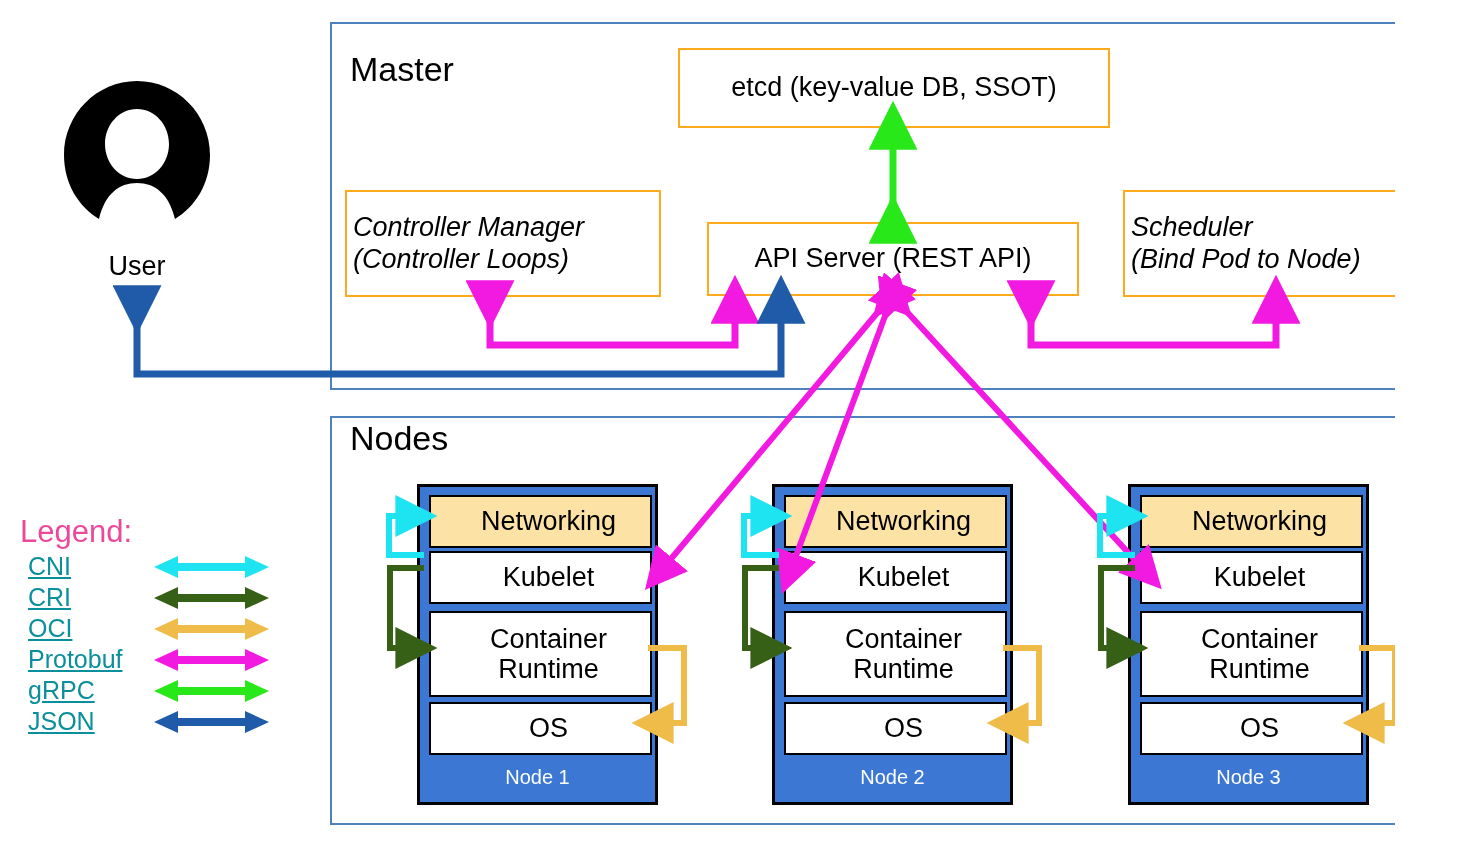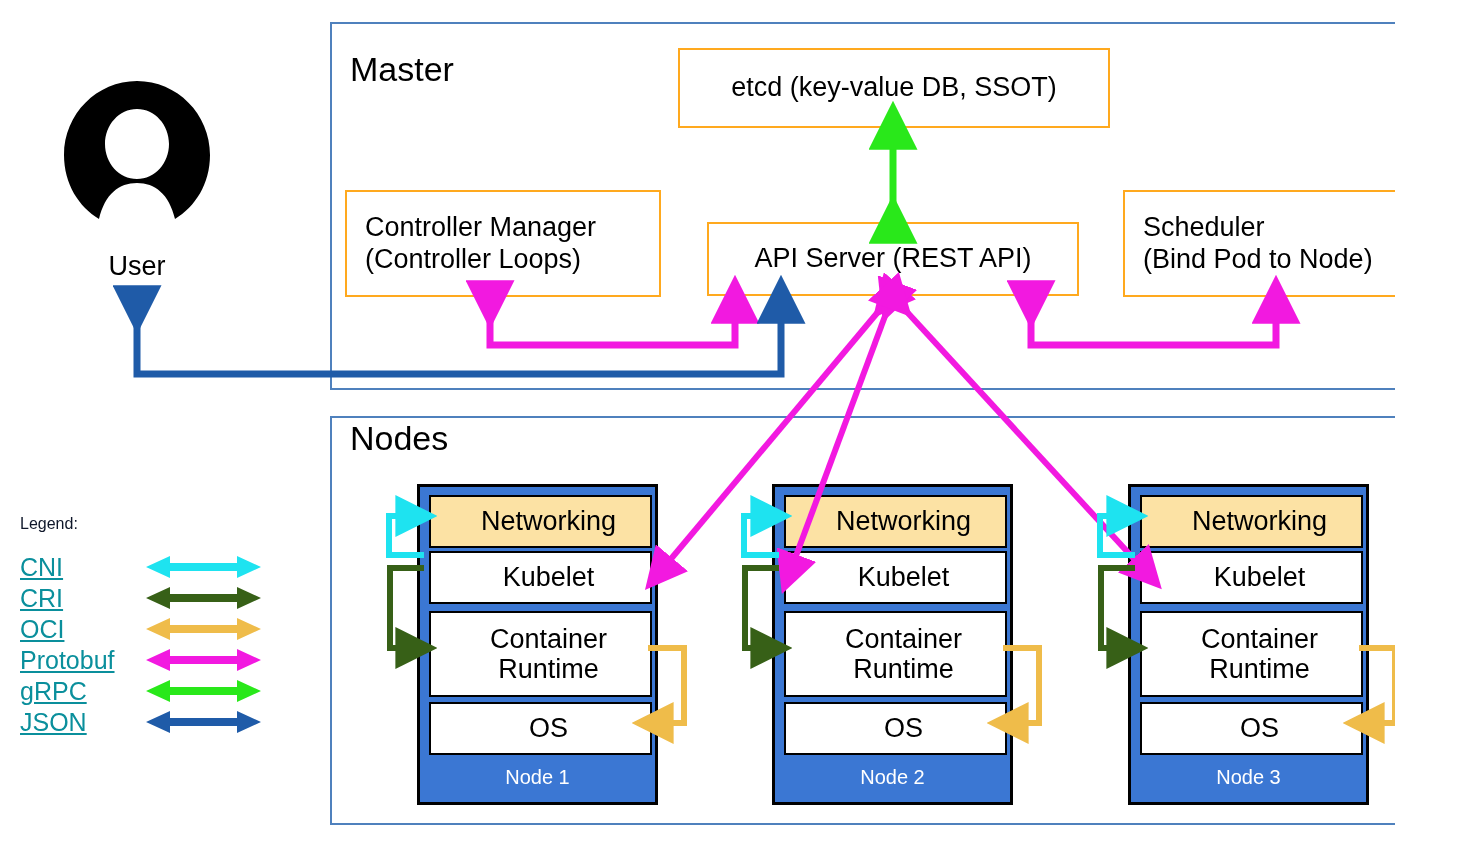--- a/index.html
+++ b/index.html
@@ -56,21 +56,22 @@
   }
   .mbox .mbox-label {
     color: #000000;
     font-size: 27px;
     line-height: 1.18;
     text-align: center;
     white-space: pre-line;
   }
   .mbox.left-align {
     justify-content: flex-start;
-    padding-left: 18px;
+    padding-left: 6px;
+    font-style: italic;
   }
   .mbox.left-align .mbox-label { text-align: left; }
 
   
   #user-icon-wrap {
     position: absolute;
     left: 62px;
     top: 79px;
     width: 150px;
     height: 148px;
@@ -125,30 +126,31 @@
   }
 
   
   #legend {
     position: absolute;
     left: 20px;
     top: 516px;
     z-index: 4;
   }
   #legend-title {
-    font-size: 16px;
-    color: #0f172a;
+    font-size: 31px;
+    color: #ec4899;
     line-height: 1;
-    margin-bottom: 17px;
+    margin-bottom: 7px;
     white-space: nowrap;
   }
   .legend-row {
     display: flex;
-    align-items: flex-end;
+    align-items: flex-start;
     height: 31px;
+    margin-left: 8px;
   }
   .legend-name {
     width: 126px;
     font-size: 25px;
     line-height: 1;
     color: #0a8f9c;
     text-decoration: underline;
     white-space: nowrap;
   }
   .legend-swatch {

